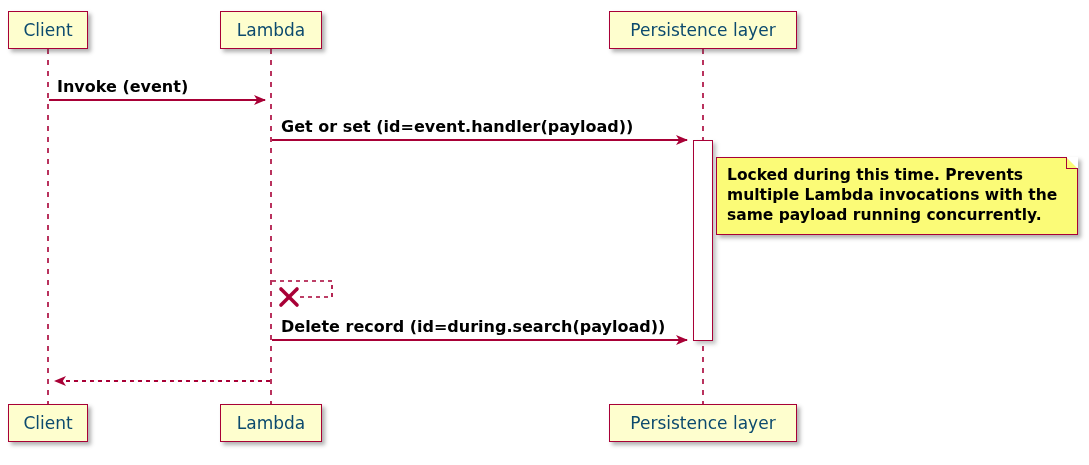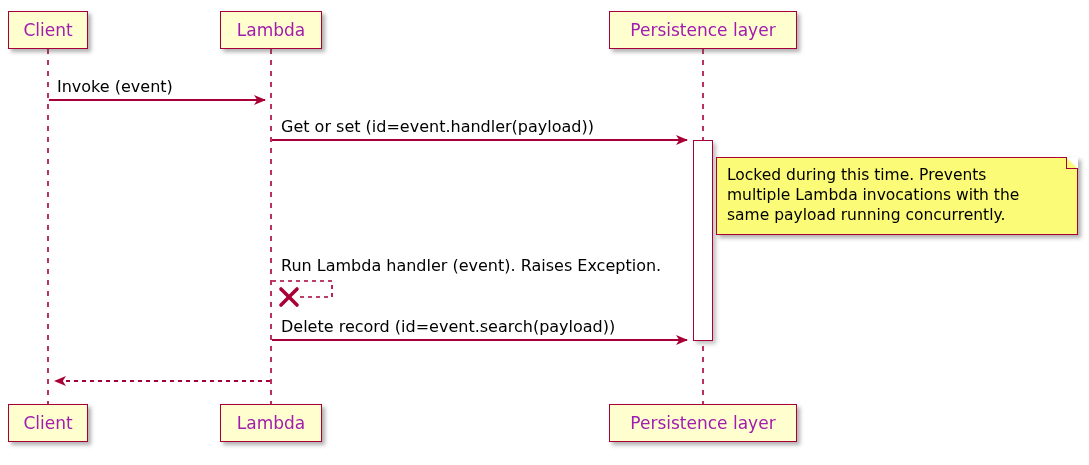--- a/index.html
+++ b/index.html
@@ -29,46 +29,48 @@
     box-sizing: border-box;
     background: #FEFECE;
     border: 1.5px solid #A80036;
     box-shadow: 3px 3px 4px rgba(80,80,80,0.45);
     display: flex;
     align-items: center;
     justify-content: center;
   }
   .participant-label {
     font-size: 17px;
-    color: #a21caf;
+    color: #0c4a6e;
     white-space: nowrap;
     line-height: 1;
   }
   .msg-label {
     position: absolute;
     font-size: 16px;
     color: #000000;
     white-space: nowrap;
     line-height: 1;
+    font-weight: bold;
   }
   .note-box {
     position: absolute;
     box-sizing: border-box;
     background: #FBFB77;
     border: 1.5px solid #A80036;
     box-shadow: 3px 3px 4px rgba(80,80,80,0.45);
   }
   .note-text {
     position: absolute;
     left: 10px;
     top: 7px;
     font-size: 15.5px;
     color: #000000;
     line-height: 20px;
     white-space: pre-line;
+    font-weight: bold;
   }
   .note-fold {
     position: absolute;
     right: -1px;
     top: -1px;
     width: 11px;
     height: 11px;
     background: #FFFFFF;
     border-left: 1.5px solid #A80036;
     border-bottom: 1.5px solid #A80036;
@@ -165,23 +167,22 @@
   </div>
 
   <div class="participant-box" style="left:609px; top:404px; width:188px; height:38px;">
     <span class="participant-label">Persistence layer</span>
   </div>
 
   <div class="msg-label" style="left:57px; top:79px;">Invoke (event)</div>
 
   <div class="msg-label" style="left:281px; top:119px;">Get or set (id=event.handler(payload))</div>
 
-  <div class="msg-label" style="left:281px; top:258px;">Run Lambda handler (event). Raises Exception.</div>
 
-  <div class="msg-label" style="left:281px; top:319px;">Delete record (id=event.search(payload))</div>
+  <div class="msg-label" style="left:281px; top:319px;">Delete record (id=during.search(payload))</div>
 
 
   <div class="note-box" style="left:716px; top:157px; width:362px; height:78px;">
     <div class="note-text">Locked during this time. Prevents
 multiple Lambda invocations with the
 same payload running concurrently.</div>
     <div class="note-fold-tri"></div>
     <div class="note-fold" style="width:11px;height:11px;border-left:1.5px solid #A80036;border-bottom:1.5px solid #A80036;background:transparent;"></div>
   </div>
 

